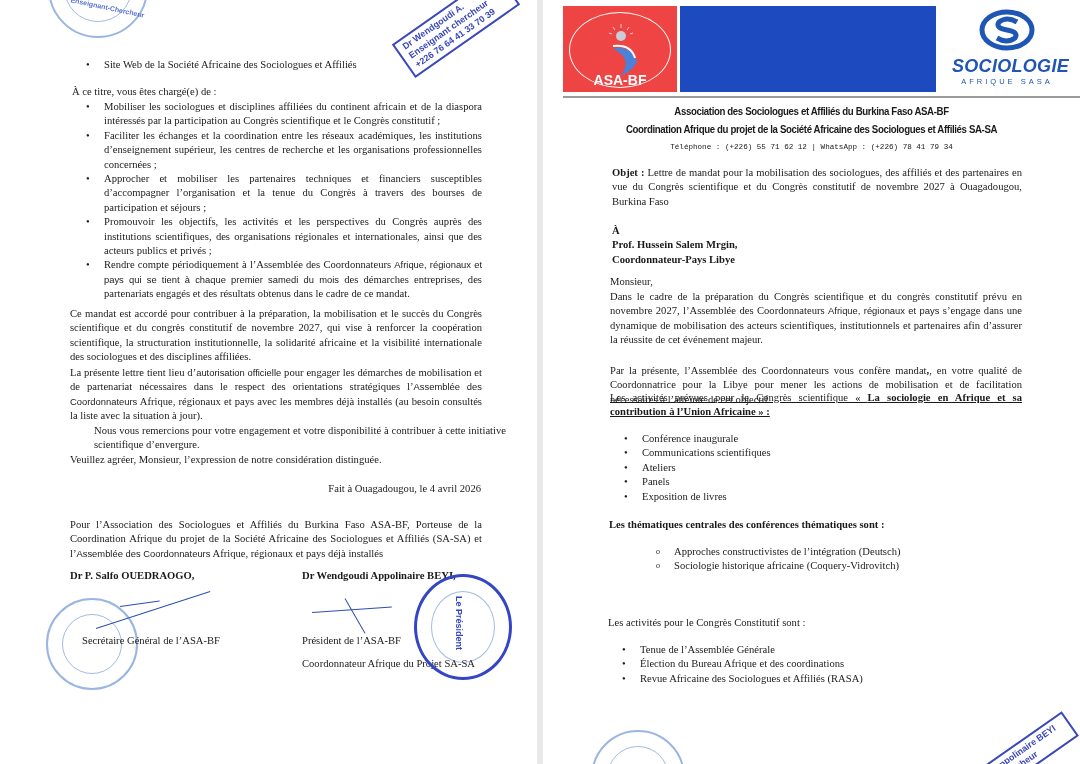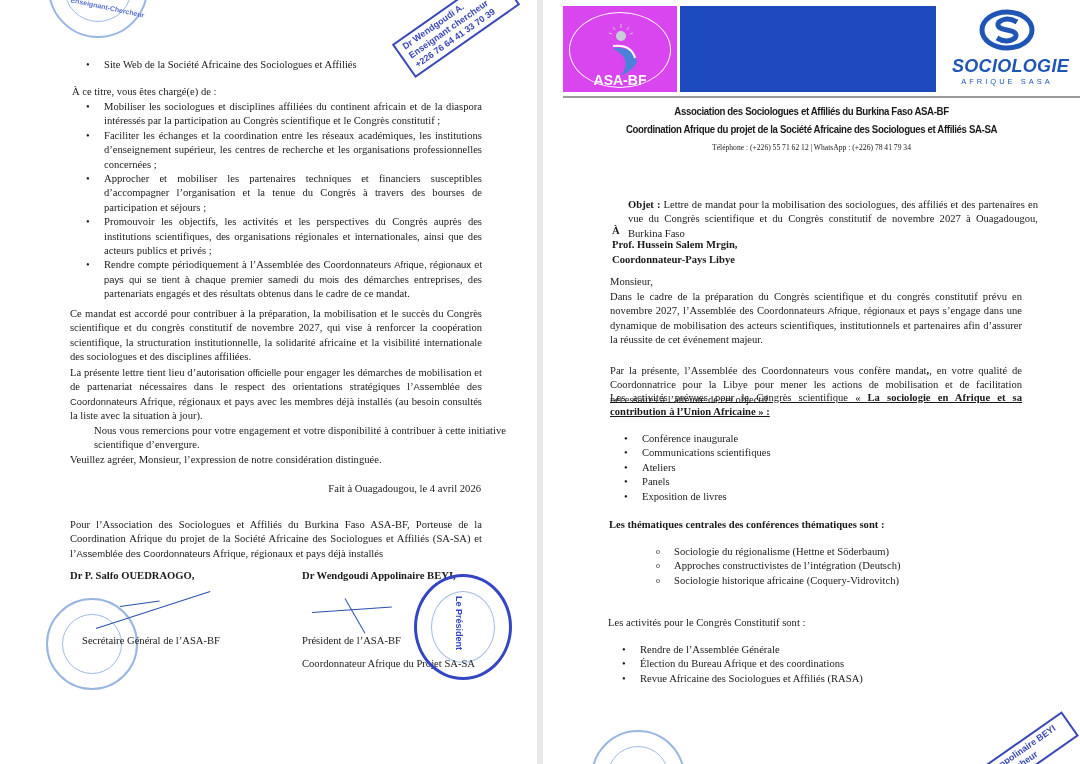--- a/index.html
+++ b/index.html
@@ -21,31 +21,31 @@
 
   
   .stamp-round { position:absolute; border-radius:50%; border:2px solid rgba(70,120,200,0.55); }
   .stamp-round::after { content:""; position:absolute; inset:14px; border-radius:50%; border:1.5px solid rgba(70,120,200,0.5); }
   .stamp-txt { position:absolute; font-family:"Liberation Sans", sans-serif; font-weight:bold; color:rgba(60,90,200,0.85); font-size:9px; }
   .stamp-rect { position:absolute; border:2px solid #3a48b8; color:#3a48b8; font-family:"Liberation Sans", sans-serif;
                 font-weight:bold; font-size:9px; line-height:11px; padding:2px 6px; transform:rotate(-35deg); background:rgba(255,255,255,0.1); }
 
   
   .hdr-blue { position:absolute; top:6px; height:86px; background:#1d4bbf; }
-  .hdr-logo { position:absolute; left:20px; top:6px; width:114px; height:86px; background:#d946ef; }
+  .hdr-logo { position:absolute; left:20px; top:6px; width:114px; height:86px; background:#ef4444; }
   .hdr-logo .oval { position:absolute; left:6px; top:6px; width:100px; height:74px; border:1.5px solid #fff; border-radius:50%; }
   .hdr-logo .lbl { position:absolute; left:0; right:0; bottom:4px; text-align:center; color:#fff;
                    font-family:"Liberation Sans", sans-serif; font-size:14px; font-weight:bold; }
   .soc-logo { position:absolute; right:18px; top:8px; width:110px; text-align:center; }
   .soc-word { font-family:"Liberation Sans", sans-serif; font-weight:bold; font-style:italic; color:#1f56b5; font-size:18px; letter-spacing:0.3px; }
   .soc-sub { font-family:"Liberation Sans", sans-serif; color:#1f56b5; font-size:7.5px; letter-spacing:3px; }
   .hdr-rule { position:absolute; left:20px; right:0; top:96px; height:2px; background:#9a9a9a; }
   .org1, .org2 { position:absolute; left:0; right:0; text-align:center; font-family:"Liberation Sans", sans-serif;
                  font-weight:bold; font-size:10.5px; letter-spacing:-0.4px; transform:scaleX(0.92); }
-  .contact { position:absolute; left:0; right:0; text-align:center; font-family:Liberation Serif, serif; font-size:7.6px; }
+  .contact { position:absolute; left:0; right:0; text-align:center; font-family:Liberation Mono, monospace; font-size:7.6px; }
   .sig-line { position:absolute; height:1px; background:#2a4fb0; transform-origin:left; }
 </style>
 </head>
 <body>
 
 <div class="page" id="left-page">
 
   <div class="stamp-round" style="left:48px; top:-62px; width:96px; height:96px;"></div>
   <div class="stamp-txt" style="left:70px; top:4px; font-size:7px; transform:rotate(12deg);">Enseignant-Chercheur</div>
 
@@ -128,21 +128,21 @@
     <div class="soc-word">SOCIOLOGIE</div>
     <div class="soc-sub">AFRIQUE SASA</div>
   </div>
 
   <div class="hdr-rule"></div>
 
   <div class="org1" style="top:105px;">Association des Sociologues et Affiliés du Burkina Faso ASA-BF</div>
   <div class="org2" style="top:123px;">Coordination Afrique du projet de la Société Africaine des Sociologues et Affiliés SA-SA</div>
   <div class="contact" style="top:143px;">Téléphone : (+226) 55 71 62 12  |  WhatsApp : (+226) 78 41 79 34</div>
 
-  <div class="t" style="left:85px; top:166px; width:410px;margin-top:32px;"><b>Objet :</b><span> Lettre de mandat pour la mobilisation des sociologues, des affiliés et des partenaires en vue du Congrès scientifique et du Congrès constitutif de novembre 2027 à Ouagadougou, Burkina Faso</span></div>
+  <div class="t" style="left:69px; top:166px; width:410px;"><b>Objet :</b><span> Lettre de mandat pour la mobilisation des sociologues, des affiliés et des partenaires en vue du Congrès scientifique et du Congrès constitutif de novembre 2027 à Ouagadougou, Burkina Faso</span></div>
 
   <div class="t" style="left:69px; top:224px;">
     <b>À</b><br>
     <b>Prof. Hussein Salem Mrgin,</b><br>
     <b>Coordonnateur-Pays Libye</b>
   </div>
 
   <div class="t" style="left:67px; top:275px;">Monsieur,</div>
   <div class="t" style="left:67px; top:290px; width:412px;"><span>Dans le cadre de la préparation du Congrès scientifique et du congrès constitutif prévu en novembre 2027, l’Assemblée des Coordonnateurs </span><span class="sans">Afrique, régionaux et pays</span><span> s’engage dans une dynamique de mobilisation des acteurs scientifiques, institutionnels et partenaires afin d’assurer la réussite de cet événement majeur.</span></div>
   <div class="t" style="left:67px; top:348px; width:412px;margin-top:16px;"><span>Par la présente, l’Assemblée des Coordonnateurs vous confère mandat</span><b>,</b><span>, en votre qualité de Coordonnatrice pour la Libye pour mener les actions de mobilisation et de facilitation nécessaires à l’atteinte de cet objectif.</span></div>
@@ -152,29 +152,28 @@
     <li>Conférence inaugurale</li>
     <li>Communications scientifiques</li>
     <li>Ateliers</li>
     <li>Panels</li>
     <li>Exposition de livres</li>
   </ul>
 
   <div class="t" style="left:66px; top:518px;font-weight:bold;">Les thématiques centrales des conférences thématiques sont :</div>
 
   <ul class="bul circ" style="left:131px; top:545px; width:320px;">
-    <li>Sociologie du régionalisme (Hettne et Söderbaum)</li>
     <li>Approches constructivistes de l’intégration (Deutsch)</li>
     <li>Sociologie historique africaine (Coquery-Vidrovitch)</li>
   </ul>
 
   <div class="t" style="left:65px; top:616px;">Les activités pour le Congrès Constitutif sont :</div>
 
   <ul class="bul" style="left:97px; top:643px; width:320px;">
-    <li>Rendre de l’Assemblée Générale</li>
+    <li>Tenue de l’Assemblée Générale</li>
     <li>Élection du Bureau Afrique et des coordinations</li>
     <li>Revue Africaine des Sociologues et Affiliés (RASA)</li>
   </ul>
 
   <div class="stamp-round" style="left:48px; top:730px; width:90px; height:90px;"></div>
   <div class="stamp-rect" style="left:440px; top:736px; width:80px;">
     <div>Appolinaire BEYI</div>
     <div>chercheur</div>
   </div>
 </div>

